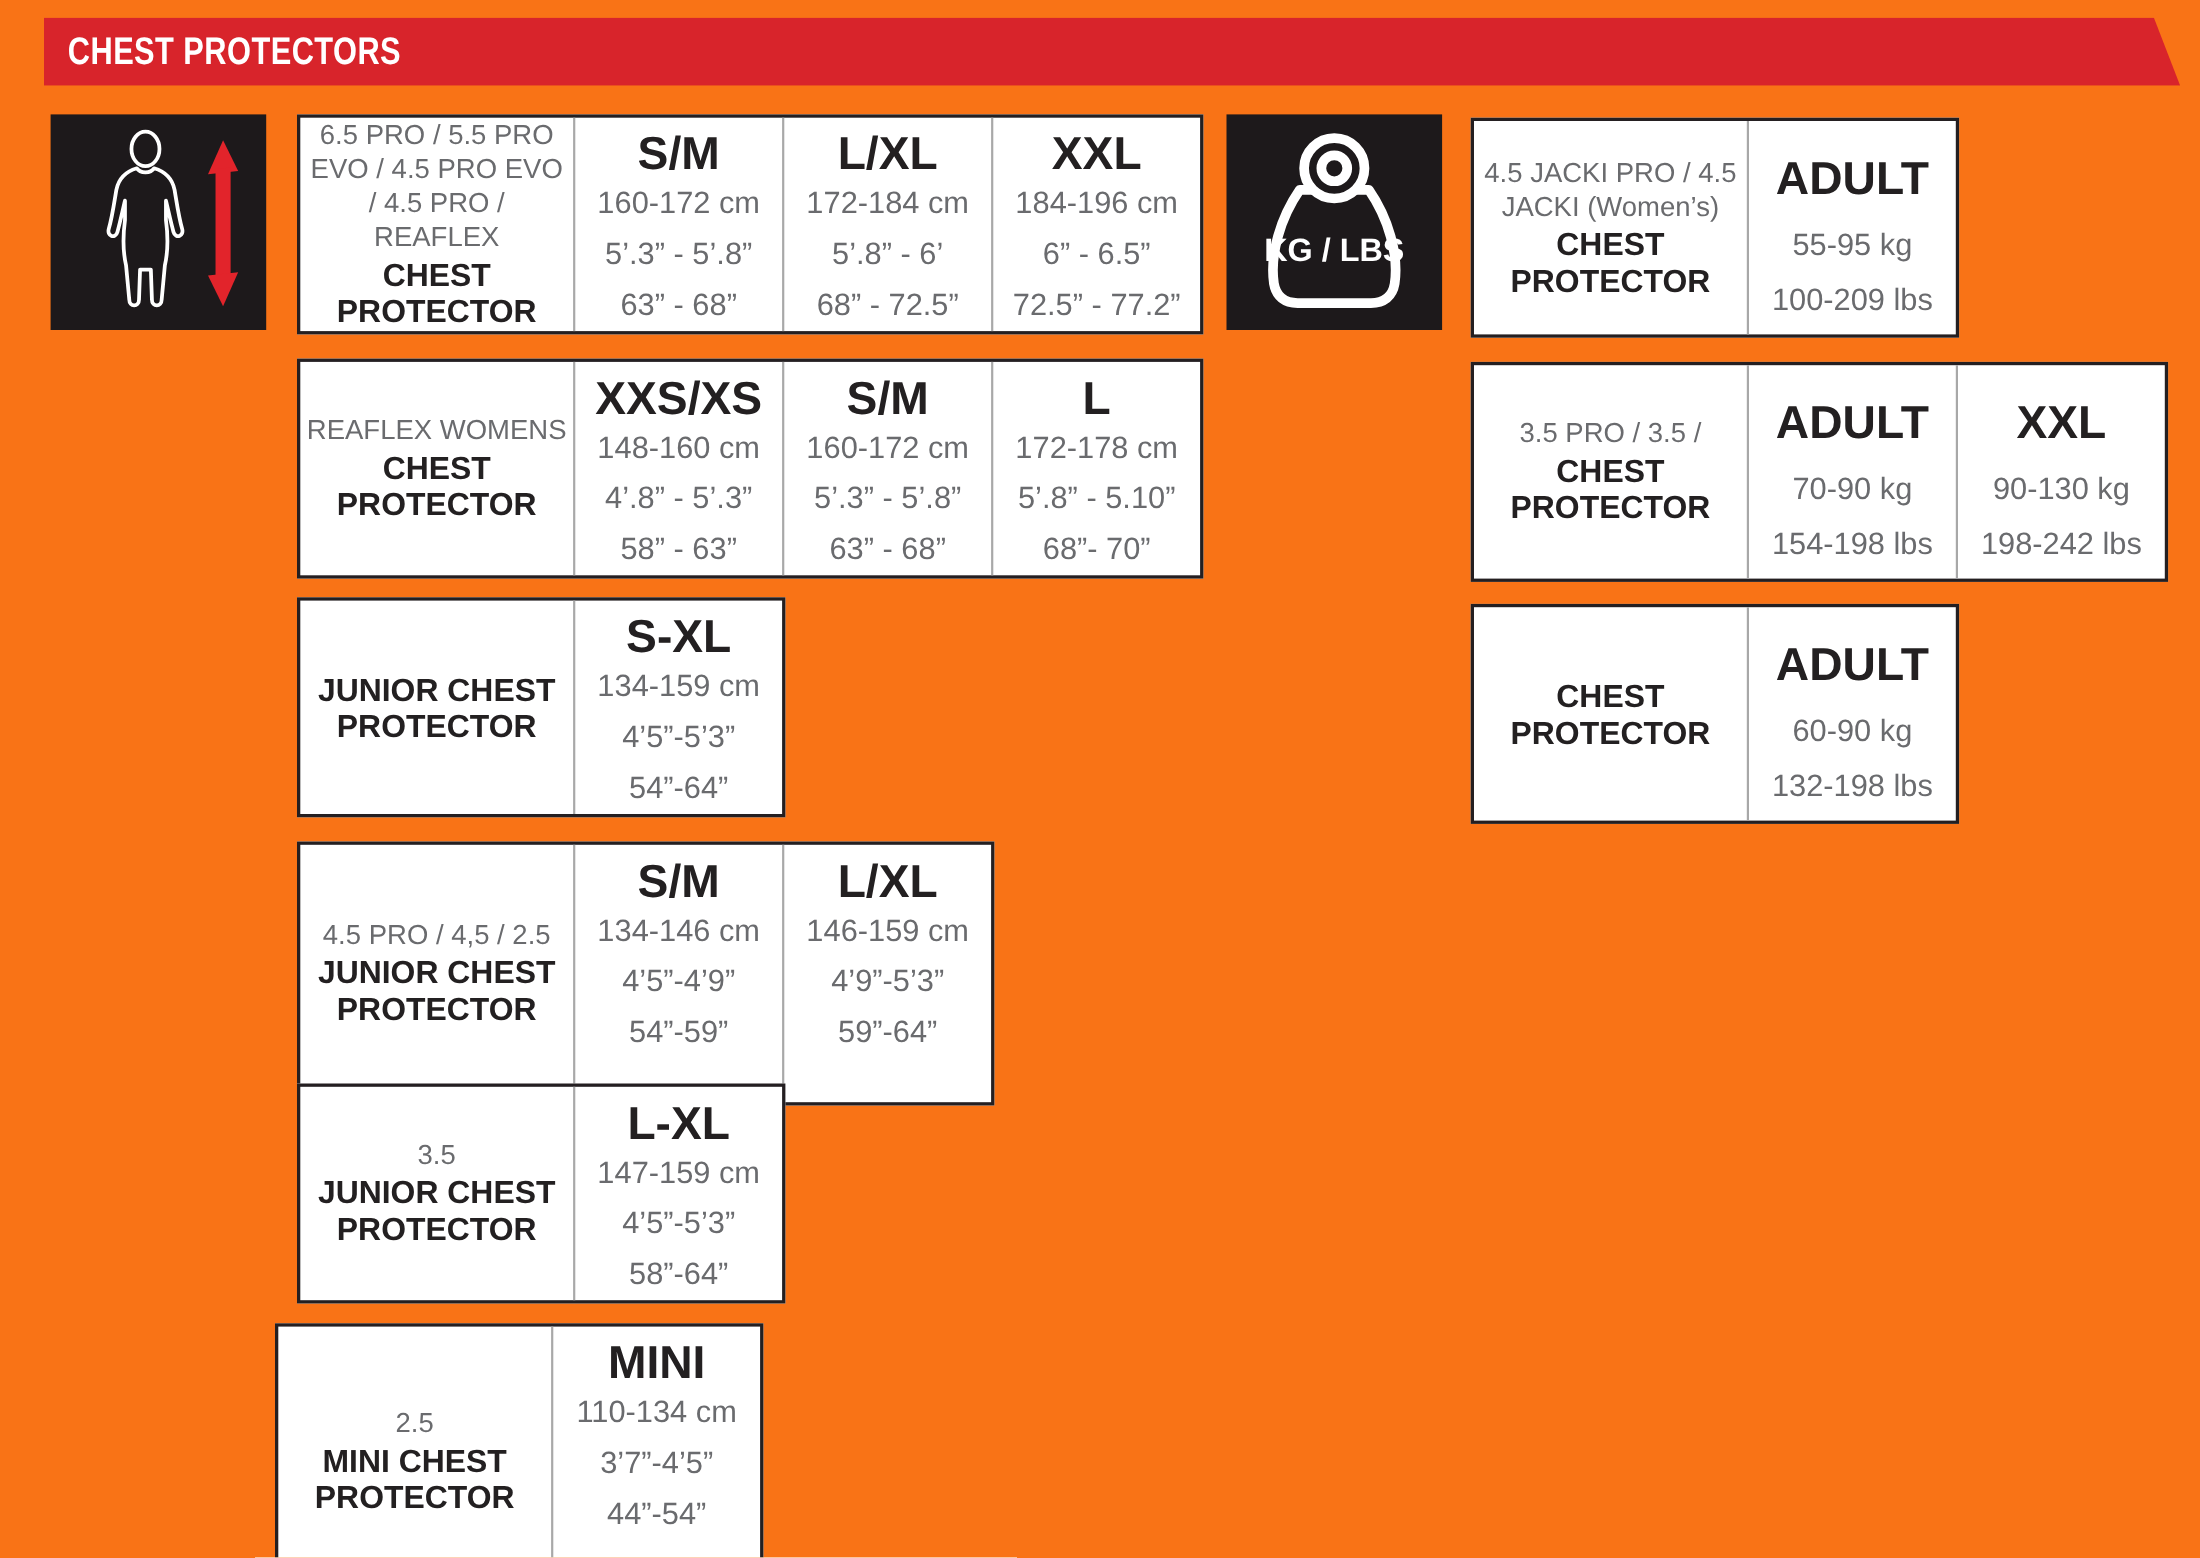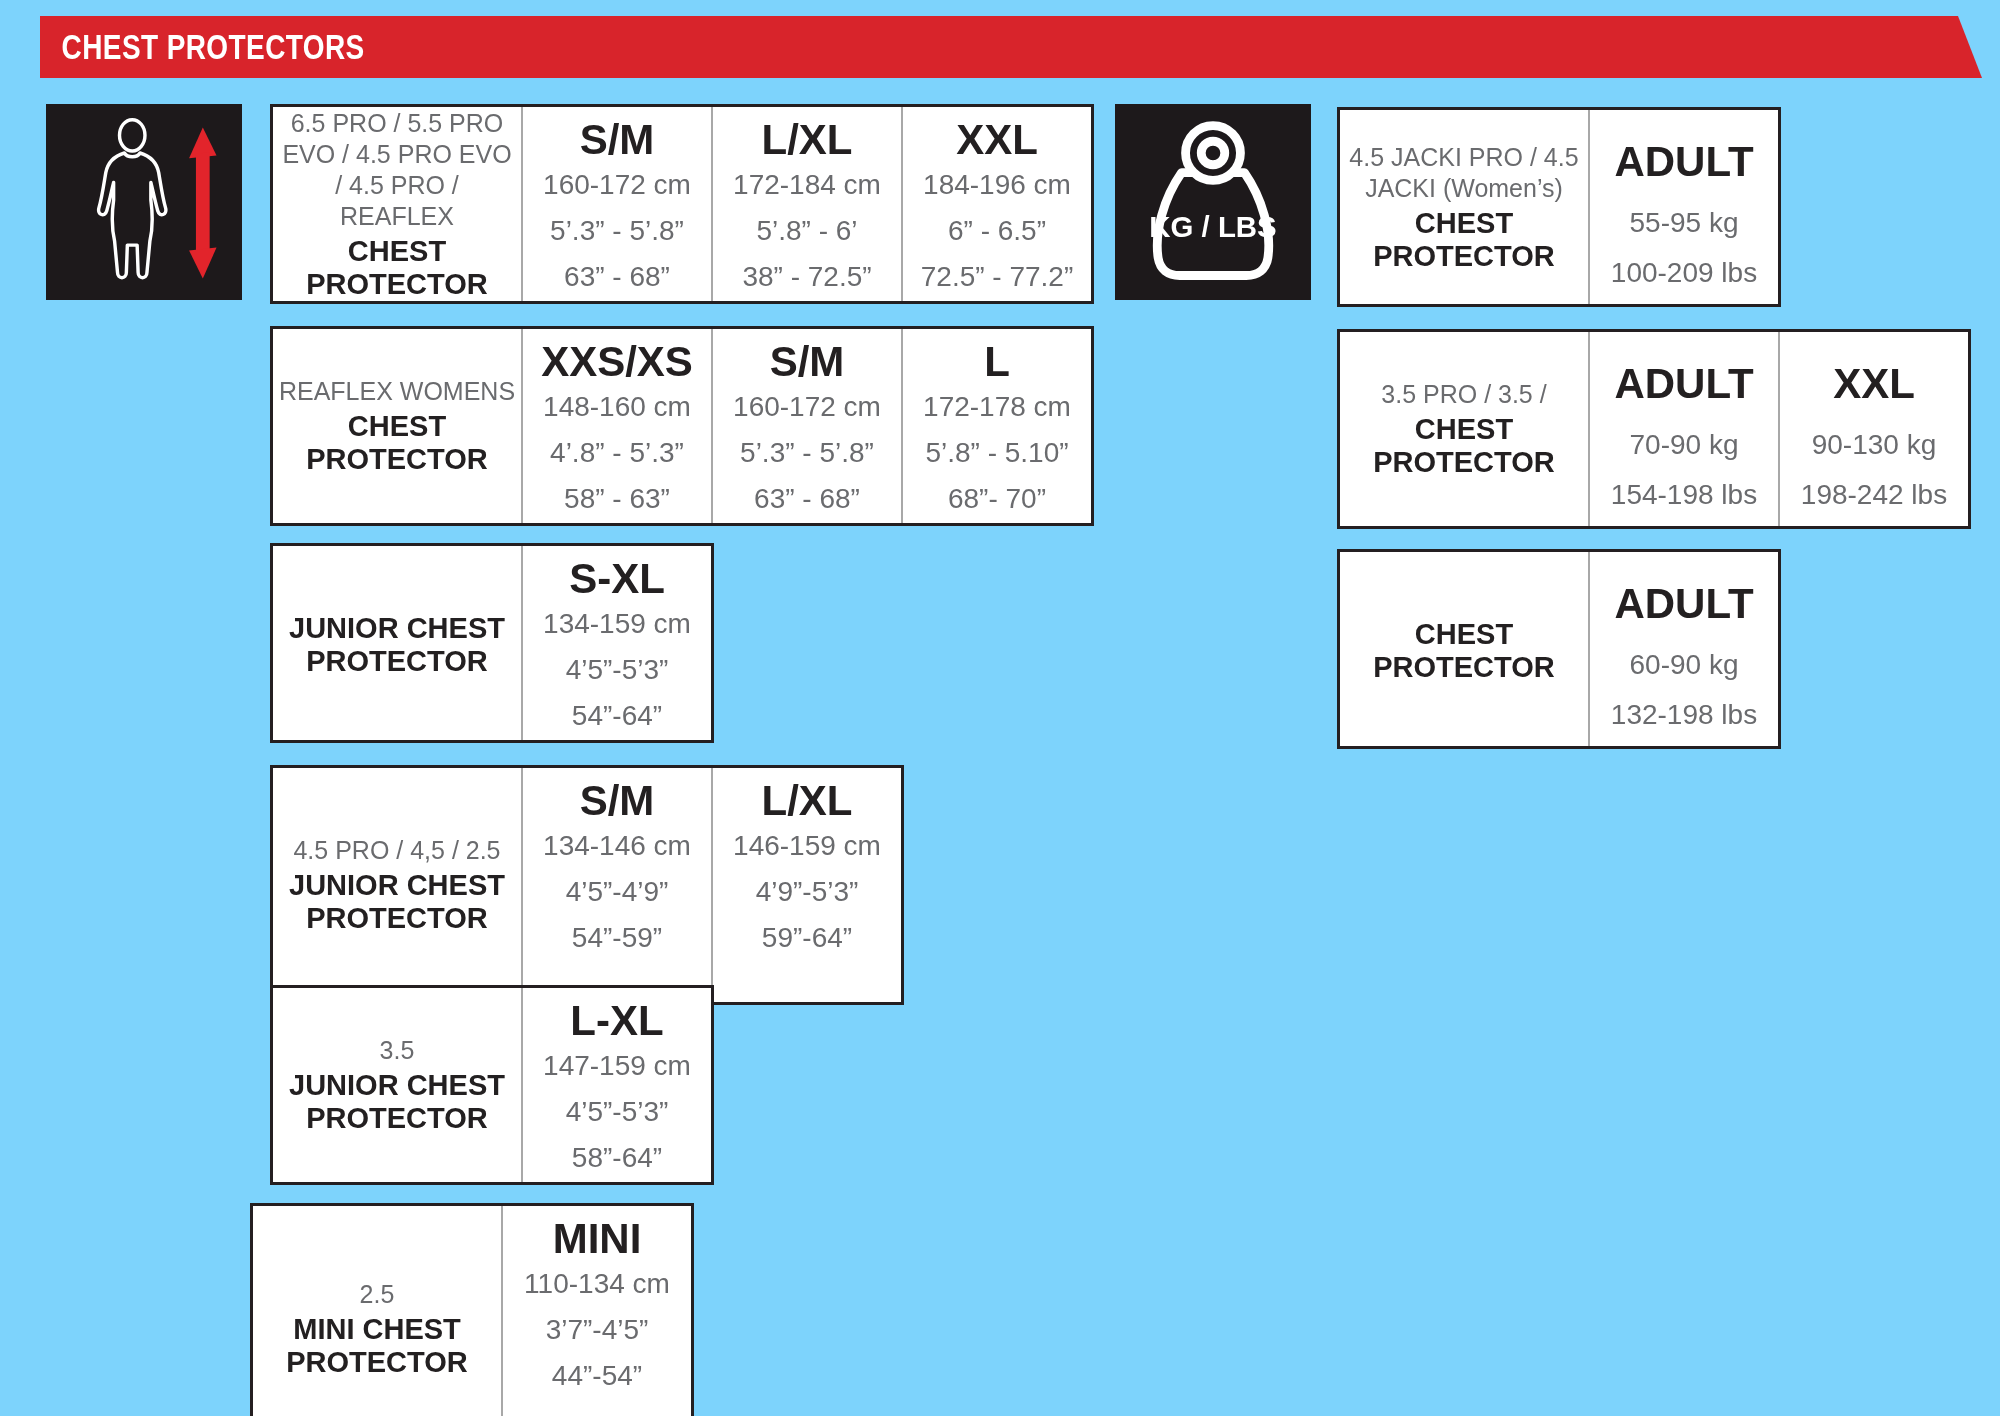--- a/index.html
+++ b/index.html
@@ -1,16 +1,16 @@
 <!DOCTYPE html>
 <html><head>
 <meta charset="utf-8">
 <style>
   html,body{margin:0;padding:0;background:#ffffff;}
-  #page{position:relative;width:2000px;height:1416px;background:#7dd3fc;overflow:hidden;
+  #page{position:relative;width:2000px;height:1416px;background:#f97316;overflow:hidden;
         font-family:"Liberation Sans", sans-serif;}
 
   
   .banner{position:absolute;left:40px;top:16px;width:1942px;height:62px;background:#d8242b;
           clip-path:polygon(0 0, calc(100% - 24px) 0, 100% 100%, 0 100%);
           display:flex;align-items:center;}
   .banner-title{color:#ffffff;font-weight:bold;font-size:35px;letter-spacing:.5px;
           padding-left:27px;transform:scaleX(.8);transform-origin:left center;white-space:nowrap;}
 
   
@@ -82,21 +82,21 @@
       <div class="cell size-cell">
         <div class="size-name">S/M</div>
         <div class="val">160-172 cm</div>
         <div class="val">5’.3” - 5’.8”</div>
         <div class="val">63” - 68”</div>
       </div>
       <div class="cell size-cell">
         <div class="size-name">L/XL</div>
         <div class="val">172-184 cm</div>
         <div class="val">5’.8” - 6’</div>
-        <div class="val">38” - 72.5”</div>
+        <div class="val">68” - 72.5”</div>
       </div>
       <div class="cell size-cell">
         <div class="size-name">XXL</div>
         <div class="val">184-196 cm</div>
         <div class="val">6” - 6.5”</div>
         <div class="val">72.5” - 77.2”</div>
       </div>
     </div>
   <div class="size-table" style="left:270px;top:326px;height:200px;">
       <div class="cell label-cell">

